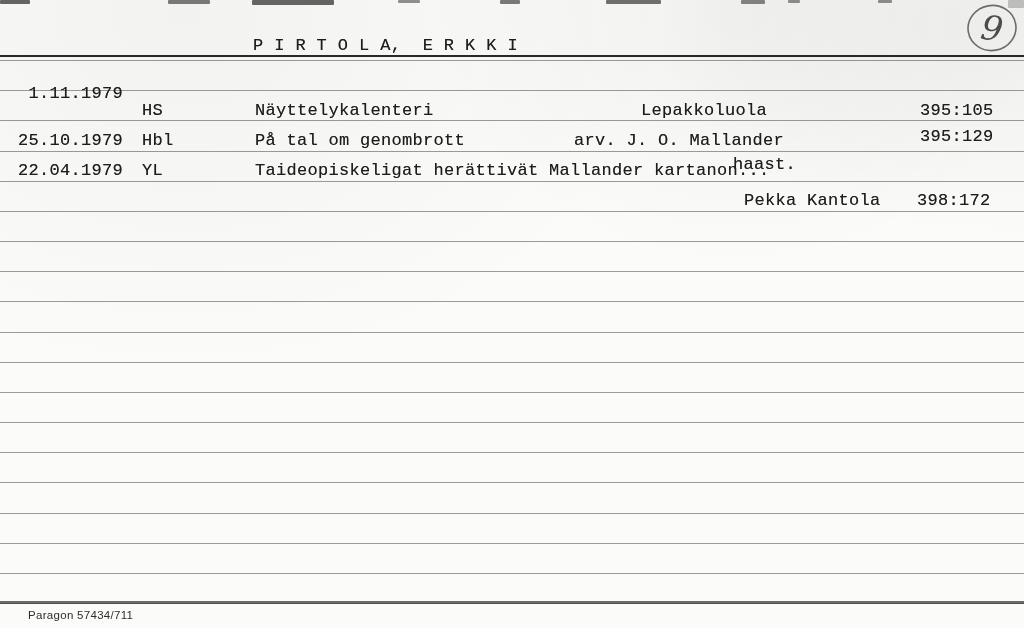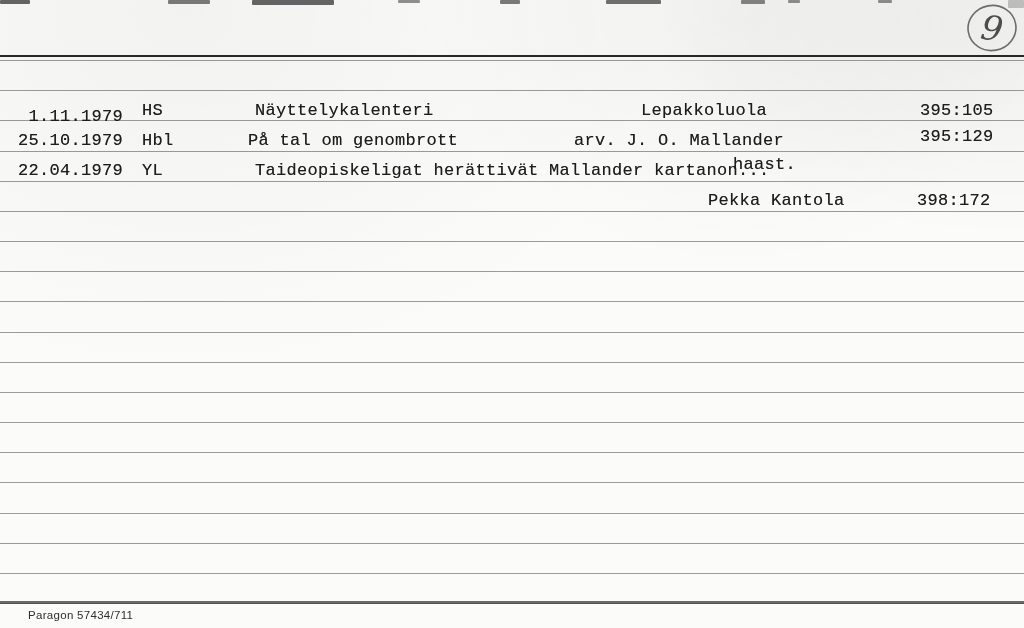--- a/index.html
+++ b/index.html
@@ -69,48 +69,49 @@
     <div class="artifact" style="left:1008px;top:0;width:16px;height:8px;opacity:.25;"></div>
   </div>
 
   <div class="page-badge">
     <svg width="56" height="56" viewBox="0 0 56 56">
       <ellipse cx="28" cy="27" rx="24" ry="22.5" fill="none" stroke="#6c6c6c" stroke-width="1.6" transform="rotate(-10 28 27)"></ellipse>
       <text x="28" y="39" text-anchor="middle" font-family="DejaVu Serif, serif" font-style="italic" font-size="34" fill="#4c4c4c" transform="rotate(9 28 27)">9</text>
     </svg>
   </div>
 
+  <div class="t" style="left:253px;top:36px;letter-spacing:0.4px;">P I R T O L A,  E R K K I</div>
   <div class="header-rule"></div>
 
   <div class="rules"></div>
   <div class="bottom-rule"></div>
 
   <div>
-    <span class="t" style="left:18px;top:107px"> 1.11.1979</span>
+    <span class="t" style="left:18px;top:84px"> 1.11.1979</span>
     <span class="t" style="left:142px;top:101px">HS</span>
     <span class="t" style="left:255px;top:101px">Näyttelykalenteri</span>
     <span class="t" style="left:641px;top:101px">Lepakkoluola</span>
     <span class="t" style="left:920px;top:101px">395:105</span>
   </div>
 
   <div>
     <span class="t" style="left:18px;top:131px">25.10.1979</span>
     <span class="t" style="left:142px;top:131px">Hbl</span>
-    <span class="t" style="left:248px;top:131px">På tal om genombrott</span>
+    <span class="t" style="left:255px;top:131px">På tal om genombrott</span>
     <span class="t" style="left:574px;top:131px">arv. J. O. Mallander</span>
     <span class="t" style="left:920px;top:127px">395:129</span>
   </div>
 
   <div>
     <span class="t" style="left:18px;top:161px">22.04.1979</span>
     <span class="t" style="left:142px;top:161px">YL</span>
     <span class="t" style="left:255px;top:161px">Taideopiskeligat herättivät Mallander kartanon...</span>
     <span class="t" style="left:733px;top:155px">haast.</span>
   </div>
 
   <div>
-    <span class="t" style="left:708px;top:191px">Pekka Kantola</span>
+    <span class="t" style="left:744px;top:191px">Pekka Kantola</span>
     <span class="t" style="left:917px;top:191px">398:172</span>
   </div>
 
   <div class="footer-imprint">Paragon 57434/711</div>
 
 </div>
 
 </body></html>

